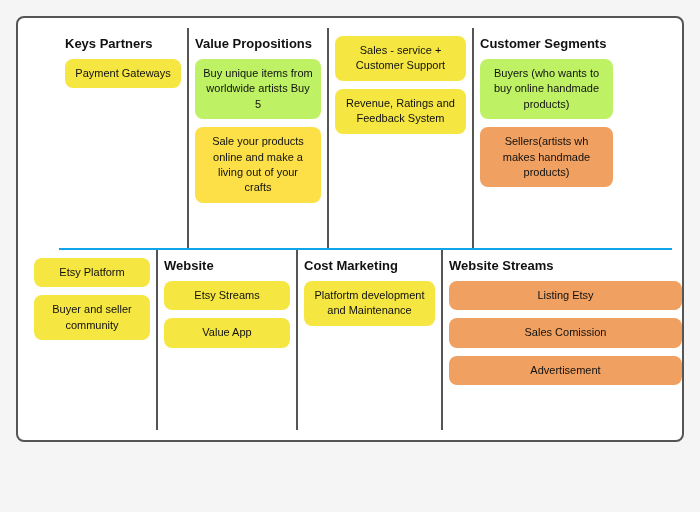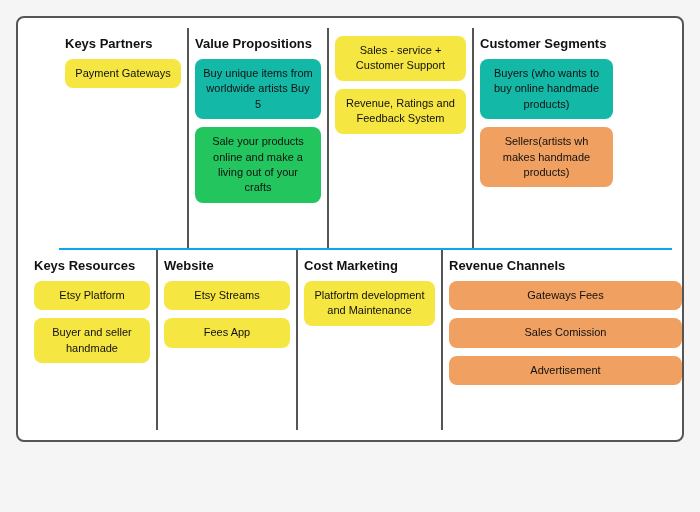--- a/index.html
+++ b/index.html
@@ -46,22 +46,22 @@
     }
     .card {
       border-radius: 8px;
       padding: 7px 8px;
       font-size: 11px;
       text-align: center;
       margin-bottom: 8px;
       line-height: 1.4;
     }
     .card-yellow { background: #f5e642; color: #111; }
-    .card-green { background: #14b8a6; color: #111; }
-    .card-orange { background: #22c55e; color: #111; }
+    .card-green { background: #bef264; color: #111; }
+    .card-orange { background: #fde047; color: #111; }
     .card-light-orange { background: #f0a060; color: #111; }
   </style>
 </head>
 <body>
 
 <div class="bmc-container">
   <div class="top-row" id="top-row">
       <div class="cell">
         <div class="cell-title">Keys Partners</div>
         <div class="card card-yellow">Payment Gateways</div>
@@ -76,33 +76,32 @@
         <div class="card card-yellow">Revenue, Ratings and Feedback System</div>
       </div>
       <div class="cell">
         <div class="cell-title">Customer Segments</div>
         <div class="card card-green">Buyers (who wants to buy online handmade products)</div>
         <div class="card card-light-orange">Sellers(artists wh makes handmade products)</div>
       </div>
     </div>
   <div class="bottom-row" id="bottom-row">
       <div class="cell">
-        <div class="cell-title">Keys Resources</div>
         <div class="card card-yellow">Etsy Platform</div>
-        <div class="card card-yellow">Buyer and seller handmade</div>
+        <div class="card card-yellow">Buyer and seller community</div>
       </div>
       <div class="cell">
         <div class="cell-title">Website</div>
         <div class="card card-yellow">Etsy Streams</div>
-        <div class="card card-yellow">Fees App</div>
+        <div class="card card-yellow">Value App</div>
       </div>
       <div class="cell">
         <div class="cell-title">Cost Marketing</div>
         <div class="card card-yellow">Platfortm development and Maintenance</div>
       </div>
       <div class="cell">
-        <div class="cell-title">Revenue Channels</div>
-        <div class="card card-light-orange">Gateways Fees</div>
+        <div class="cell-title">Website Streams</div>
+        <div class="card card-light-orange">Listing Etsy</div>
         <div class="card card-light-orange">Sales Comission</div>
         <div class="card card-light-orange">Advertisement</div>
       </div>
     </div>
 </div>
 
 </body></html>

